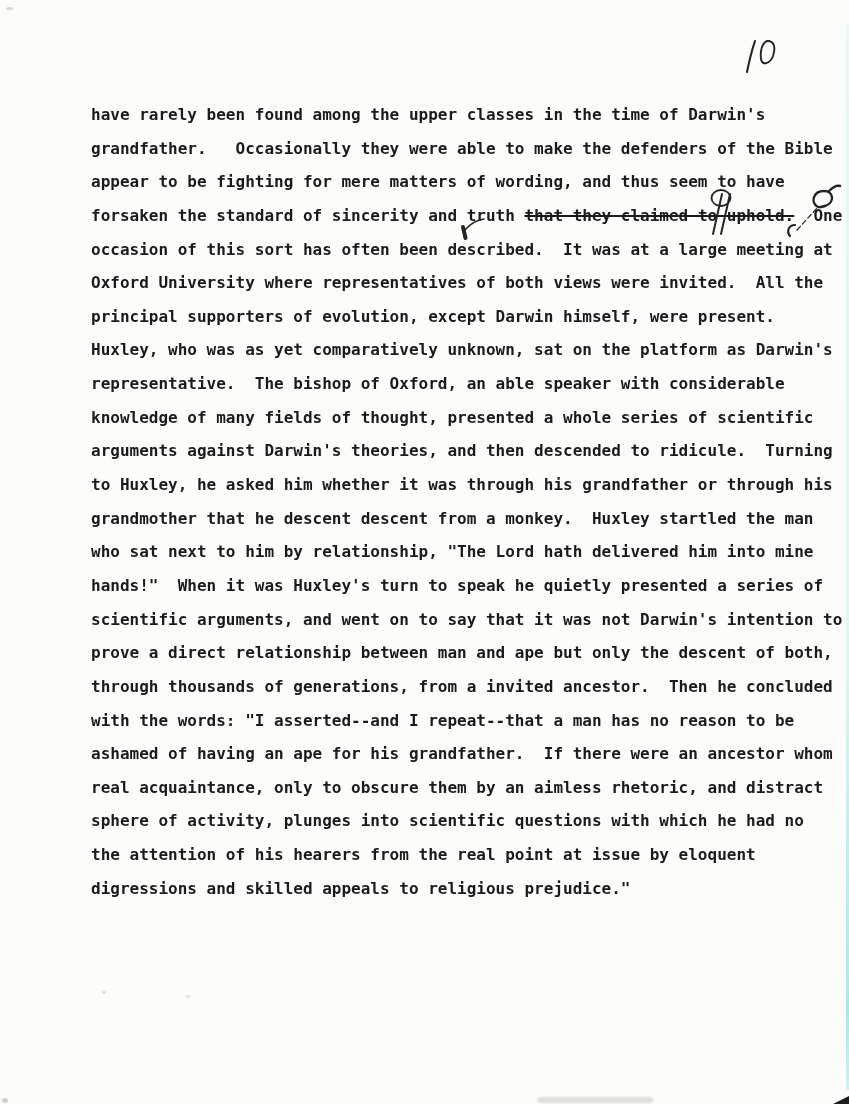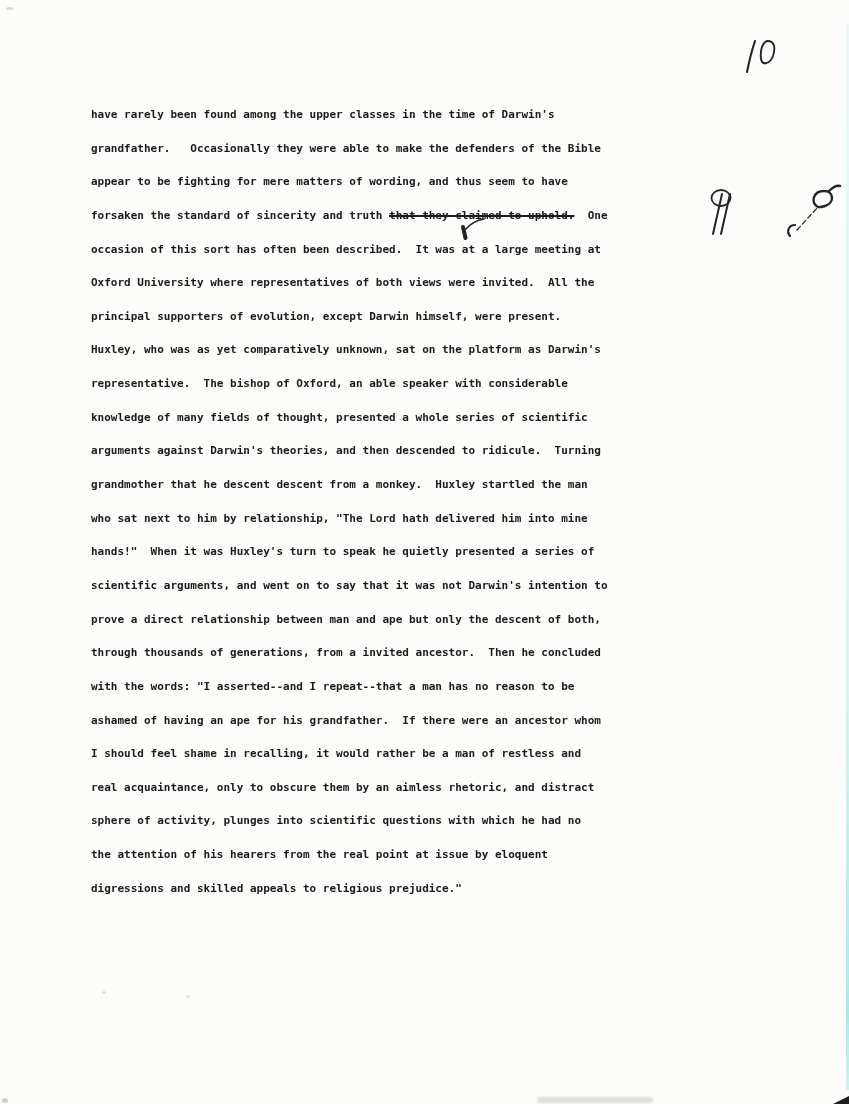--- a/index.html
+++ b/index.html
@@ -8,21 +8,21 @@
     width:849px;height:1104px;
     background:#fcfcfa;
     overflow:hidden;
     font-family:"DejaVu Sans Mono","Liberation Mono",monospace;
   }
   .text-block{
     position:absolute;
     left:91px;top:98px;
     width:700px;
     color:#1b1b1b;
-    font-size:11px;
+    font-size:16px;
     font-weight:600;
     letter-spacing:0;
   }
   .line{
     height:33.65px;
     line-height:33.65px;
     white-space:pre;
   }
   .strike{
     text-decoration:line-through;
@@ -65,29 +65,29 @@
       <div class="line"><span>grandfather.   Occasionally they were able to make the defenders of the Bible</span></div>
       <div class="line"><span>appear to be fighting for mere matters of wording, and thus seem to have</span></div>
       <div class="line"><span>forsaken the standard of sincerity and truth </span><span class="strike">that they claimed to uphold.</span><span>  One</span></div>
       <div class="line"><span>occasion of this sort has often been described.  It was at a large meeting at</span></div>
       <div class="line"><span>Oxford University where representatives of both views were invited.  All the</span></div>
       <div class="line"><span>principal supporters of evolution, except Darwin himself, were present.</span></div>
       <div class="line"><span>Huxley, who was as yet comparatively unknown, sat on the platform as Darwin's</span></div>
       <div class="line"><span>representative.  The bishop of Oxford, an able speaker with considerable</span></div>
       <div class="line"><span>knowledge of many fields of thought, presented a whole series of scientific</span></div>
       <div class="line"><span>arguments against Darwin's theories, and then descended to ridicule.  Turning</span></div>
+      <div class="line"><span>to Huxley, he asked him whether it was through his grandfather or through his</span></div>
       <div class="line"><span>grandmother that he descent descent from a monkey.  Huxley startled the man</span></div>
       <div class="line"><span>who sat next to him by relationship, "The Lord hath delivered him into mine</span></div>
       <div class="line"><span>hands!"  When it was Huxley's turn to speak he quietly presented a series of</span></div>
       <div class="line"><span>scientific arguments, and went on to say that it was not Darwin's intention to</span></div>
       <div class="line"><span>prove a direct relationship between man and ape but only the descent of both,</span></div>
       <div class="line"><span>through thousands of generations, from a invited ancestor.  Then he concluded</span></div>
       <div class="line"><span>with the words: "I asserted--and I repeat--that a man has no reason to be</span></div>
       <div class="line"><span>ashamed of having an ape for his grandfather.  If there were an ancestor whom</span></div>
-      <div class="line"><span>I should feel shame in recalling, it would rather be a man of restless and</span></div>
       <div class="line"><span>real acquaintance, only to obscure them by an aimless rhetoric, and distract</span></div>
       <div class="line"><span>sphere of activity, plunges into scientific questions with which he had no</span></div>
       <div class="line"><span>the attention of his hearers from the real point at issue by eloquent</span></div>
       <div class="line"><span>digressions and skilled appeals to religious prejudice."</span></div>
     </div>
 
   <div class="mark" style="left:736px;top:34px;" aria-label="10">
     <svg width="46" height="44" viewBox="0 0 46 44">
       <path d="M11,38 C13,28 16,16 19,7" stroke-width="2.1"></path>
       <path d="M31,7 C38,6.5 40,13 37,22 C34,30 26,32 25,25 C24,17 26,9 31,7 Z" stroke-width="1.9"></path>

